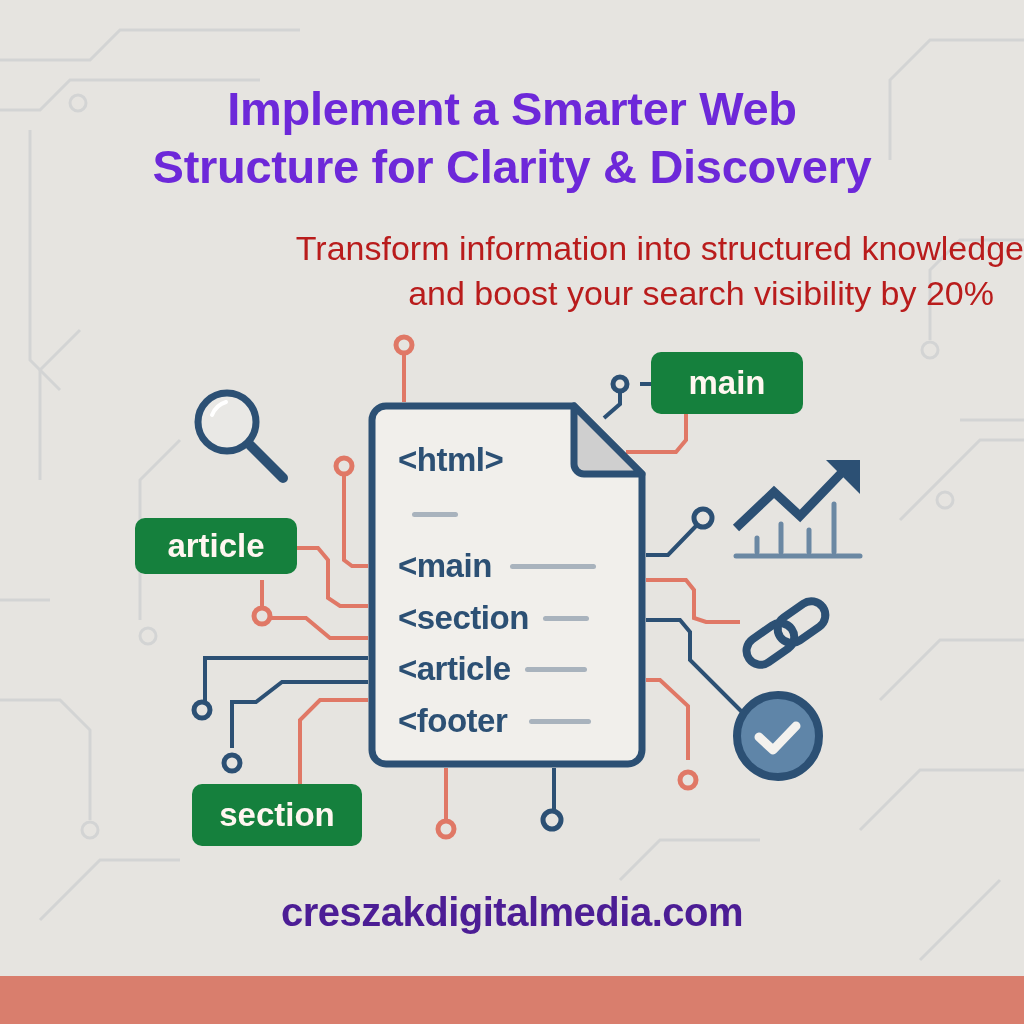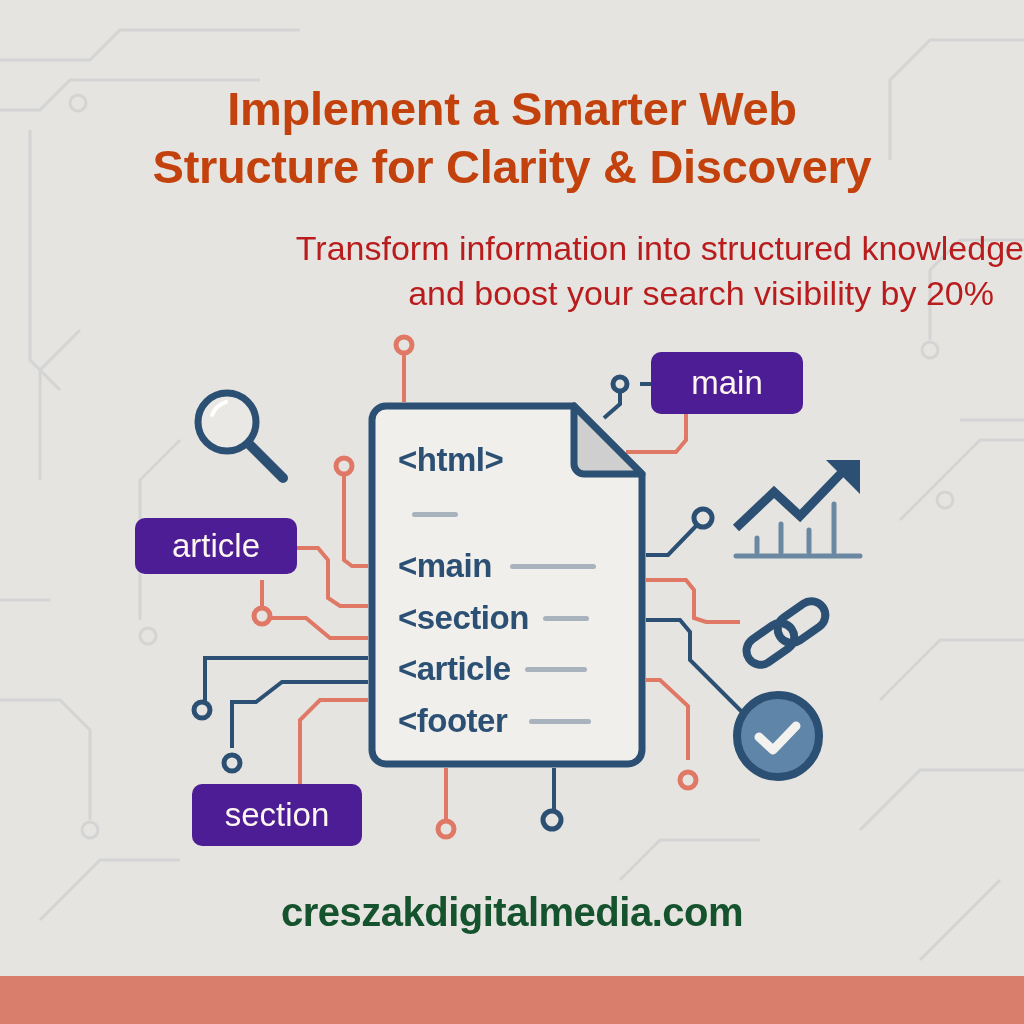--- a/index.html
+++ b/index.html
@@ -5,21 +5,21 @@
   * { margin:0; padding:0; box-sizing:border-box; }
   html, body { width:1024px; height:1024px; overflow:hidden; }
   body {
     background:#e6e4e0;
     font-family:"Liberation Sans", "DejaVu Sans", sans-serif;
     position:relative;
   }
   .bg-svg { position:absolute; left:0; top:0; width:1024px; height:1024px; }
   .title {
     position:absolute; left:0; width:1024px; text-align:center;
-    color:#c2410c; font-weight:bold; font-size:47px; line-height:62px;
+    color:#6d28d9; font-weight:bold; font-size:47px; line-height:62px;
     letter-spacing:-0.3px;
   }
   .title.l1 { top:78px; }
   .title.l2 { top:136px; }
   .subtitle {
     position:absolute; left:0; width:1024px; text-align:right;
     color:#b91c1c; font-size:34px; line-height:38px;
   }
   .subtitle.l1 { top:229px; }
   .subtitle.l2 { top:274px; left:-30px; }
@@ -28,27 +28,27 @@
   }
   .doc svg { position:absolute; left:0; top:0; }
   .code-line {
     position:absolute; left:30px; height:40px; display:flex; align-items:center;
     color:#2c5074; font-weight:bold; font-size:33px; letter-spacing:-0.5px;
   }
   .code-dash {
     height:5px; border-radius:3px; background:#a9b3bd; margin-left:14px;
   }
   .tag {
-    position:absolute; background:#4c1d95; color:#fff6f0; font-weight:normal;
+    position:absolute; background:#15803d; color:#fff6f0; font-weight:bold;
     border-radius:10px; display:flex; align-items:center; justify-content:center;
     font-size:33px;
   }
   .url {
     position:absolute; left:0; top:890px; width:1024px; text-align:center;
-    color:#14532d; font-weight:bold; font-size:40px; letter-spacing:-0.5px;
+    color:#4c1d95; font-weight:bold; font-size:40px; letter-spacing:-0.5px;
   }
   .bottom-bar {
     position:absolute; left:0; top:976px; width:1024px; height:48px; background:#d97e6d;
   }
   .icon { position:absolute; }
 </style>
 </head>
 <body>
 
 <svg class="bg-svg" viewBox="0 0 1024 1024" fill="none" stroke="#d3d4d4" stroke-width="3">

